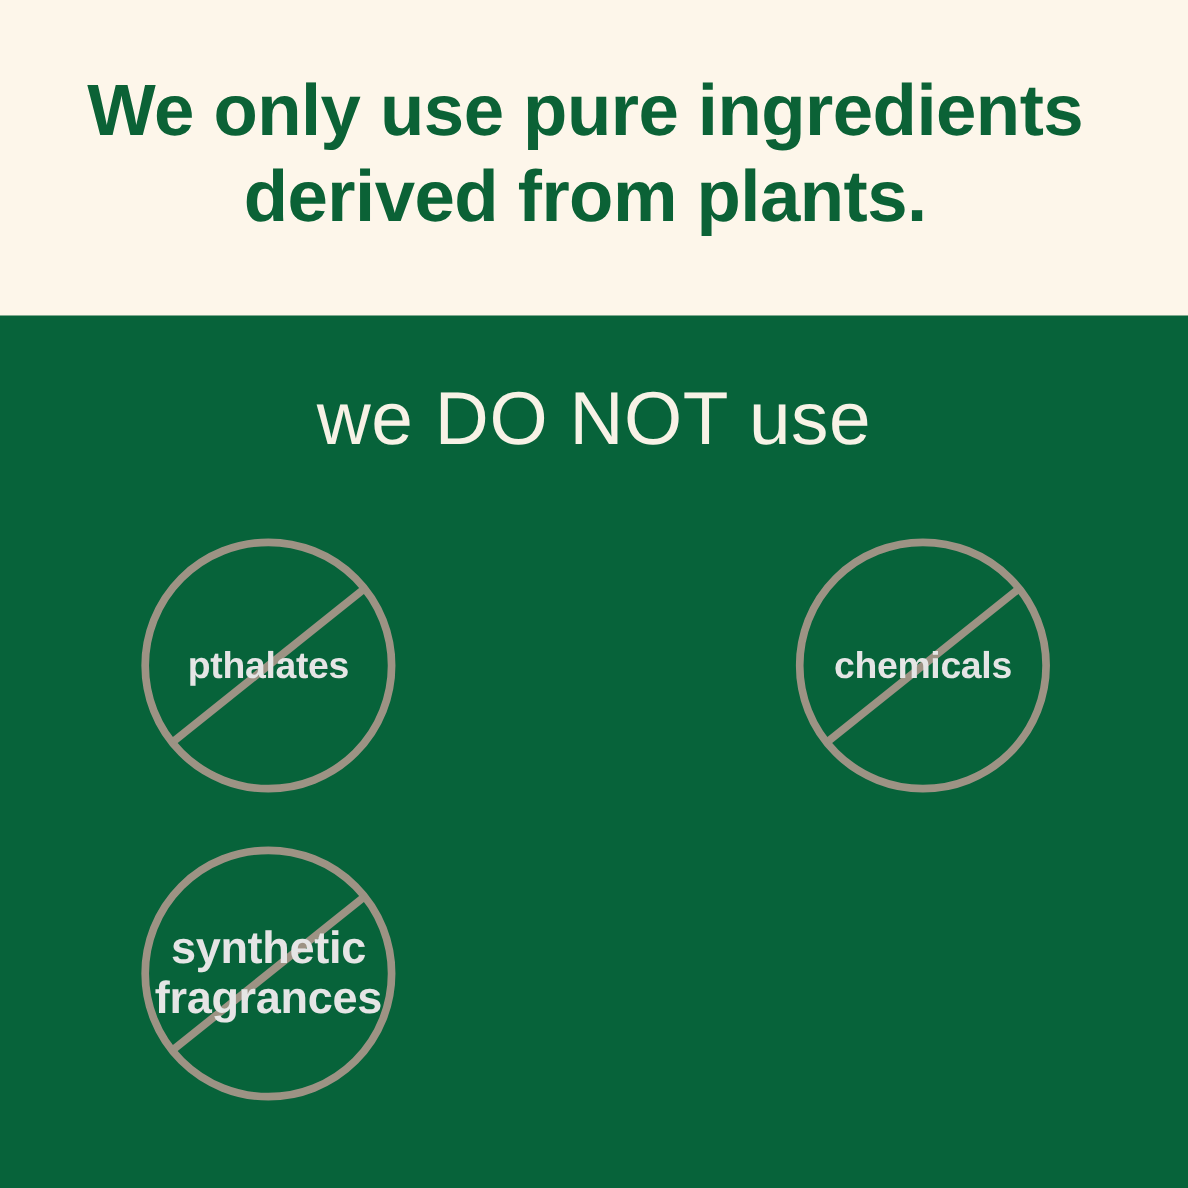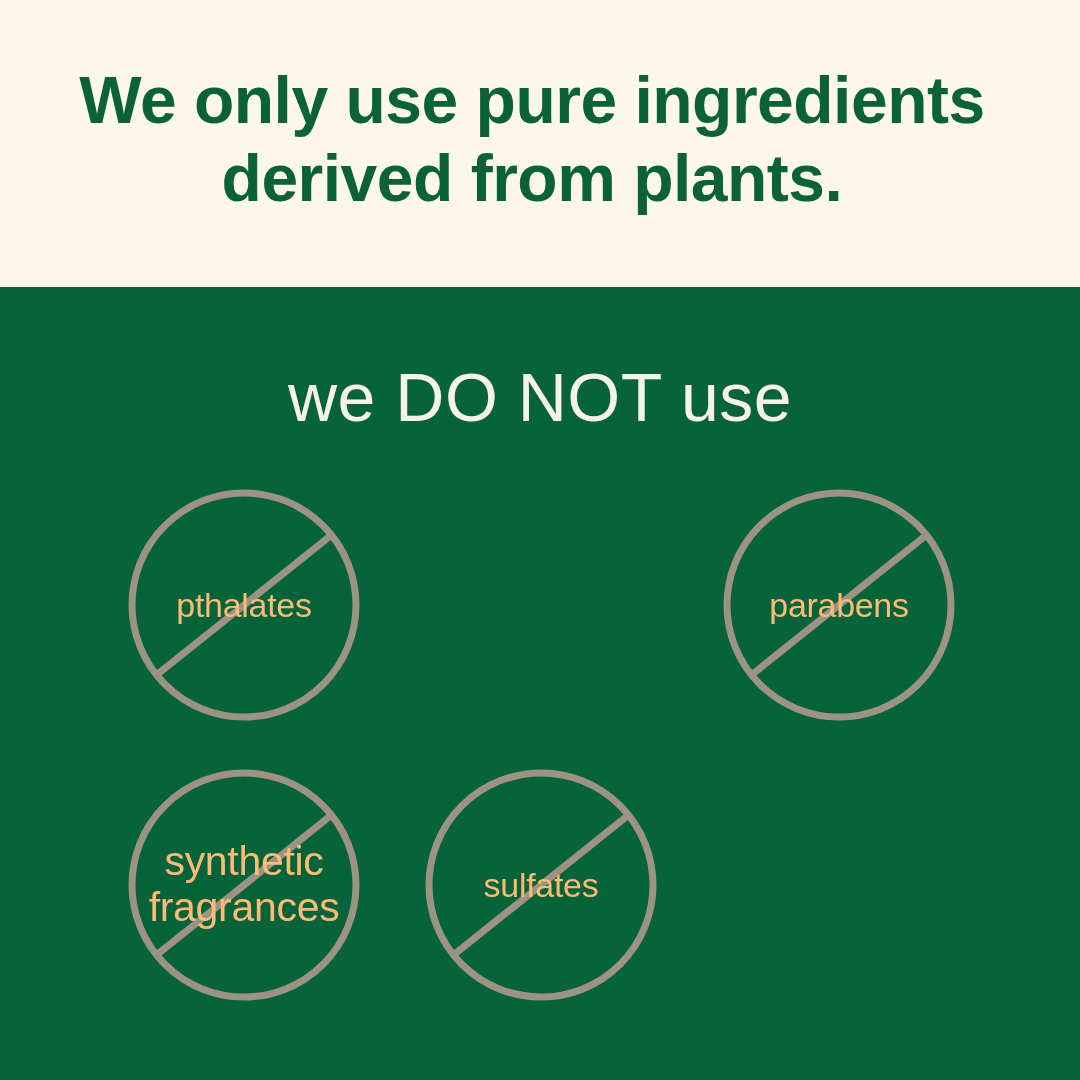--- a/index.html
+++ b/index.html
@@ -55,21 +55,21 @@
     left: 0;
     top: 287px;
     width: 1080px;
     height: 793px;
     background: #07633a;
   }
 
   .subtitle {
     position: absolute;
     left: 0;
-    top: 76px;
+    top: 60px;
     width: 1080px;
     margin: 0;
     text-align: center;
     color: #f7f2e6;
     font-family: "Liberation Sans", sans-serif;
     font-weight: normal;
     font-size: 68px;
     line-height: 1;
     letter-spacing: 0.5px;
   }
@@ -101,23 +101,23 @@
   .badge .badge-label {
     position: absolute;
     left: -26px;
     top: 0;
     width: 284px;
     height: 232px;
     display: flex;
     align-items: center;
     justify-content: center;
     text-align: center;
-    color: #fdba74;
+    color: #e5e5e5;
     font-family: "Liberation Sans", sans-serif;
-    font-weight: normal;
+    font-weight: bold;
     font-size: 34px;
     line-height: 1.08;
     letter-spacing: -0.3px;
     white-space: pre-line;
     pointer-events: none;
   }
 
   
   .badge.size-lg .badge-label { font-size: 50px; letter-spacing: 0px; }
   .badge.two-line .badge-label { font-size: 41px; line-height: 1.12; }
@@ -155,36 +155,29 @@
         </svg>
         <span class="badge-label">pthalates</span>
       </div>
 
 
       <div class="badge col-3 row-1">
         <svg class="ring-svg" viewBox="0 0 232 232">
           <circle cx="116" cy="116" r="112" fill="none" stroke="#9d9384" stroke-width="7"></circle>
           <line x1="28.5" y1="186" x2="203.5" y2="46" stroke="#9d9384" stroke-width="7" stroke-linecap="butt"></line>
         </svg>
-        <span class="badge-label">parabens</span>
+        <span class="badge-label">chemicals</span>
       </div>
 
       <div class="badge col-1 row-2 two-line">
         <svg class="ring-svg" viewBox="0 0 232 232">
           <circle cx="116" cy="116" r="112" fill="none" stroke="#9d9384" stroke-width="7"></circle>
           <line x1="28.5" y1="186" x2="203.5" y2="46" stroke="#9d9384" stroke-width="7" stroke-linecap="butt"></line>
         </svg>
         <span class="badge-label">synthetic
 fragrances</span>
       </div>
 
-      <div class="badge col-2 row-2">
-        <svg class="ring-svg" viewBox="0 0 232 232">
-          <circle cx="116" cy="116" r="112" fill="none" stroke="#9d9384" stroke-width="7"></circle>
-          <line x1="28.5" y1="186" x2="203.5" y2="46" stroke="#9d9384" stroke-width="7" stroke-linecap="butt"></line>
-        </svg>
-        <span class="badge-label">sulfates</span>
-      </div>
 
 
     </div>
   </div>
 </div>
 
 </body></html>

